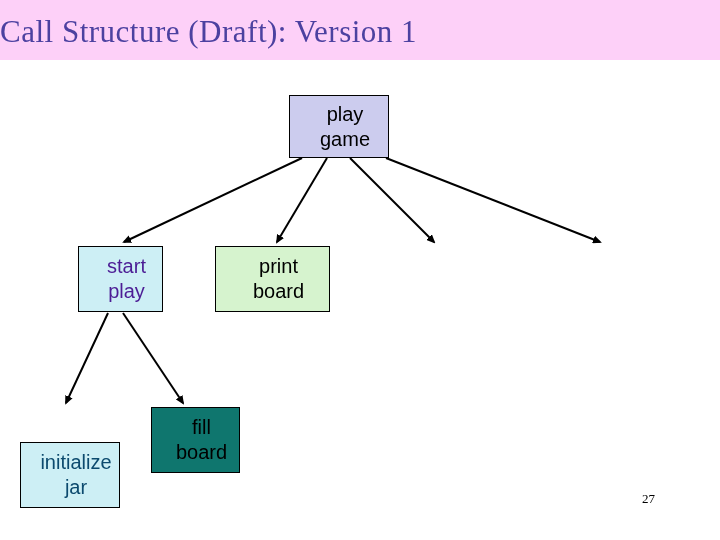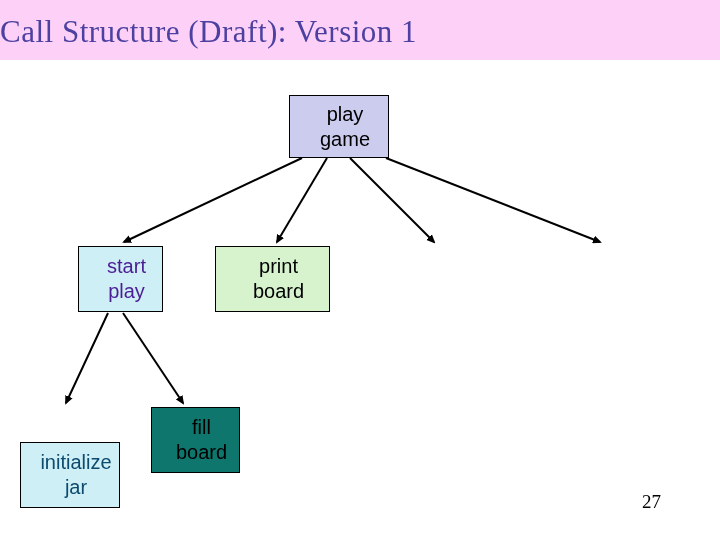--- a/index.html
+++ b/index.html
@@ -58,21 +58,21 @@
     line-height: 1.24;
     color: #000000;
     white-space: pre-line;
     padding-left: 12px;
   }
   .page-number {
     position: absolute;
     left: 642px;
     top: 491px;
     font-family: "Liberation Serif", serif;
-    font-size: 19px;
+    font-size: 13px;
     color: #000000;
   }
 </style>
 </head>
 <body>
 
 <div class="slide" style="background: rgb(255, 255, 255);">
 
   <header class="title-bar" style="background: rgb(253, 208, 248);">
     <h1 class="title" style="color: rgb(76, 65, 160);">Call Structure (Draft): Version 1</h1>

